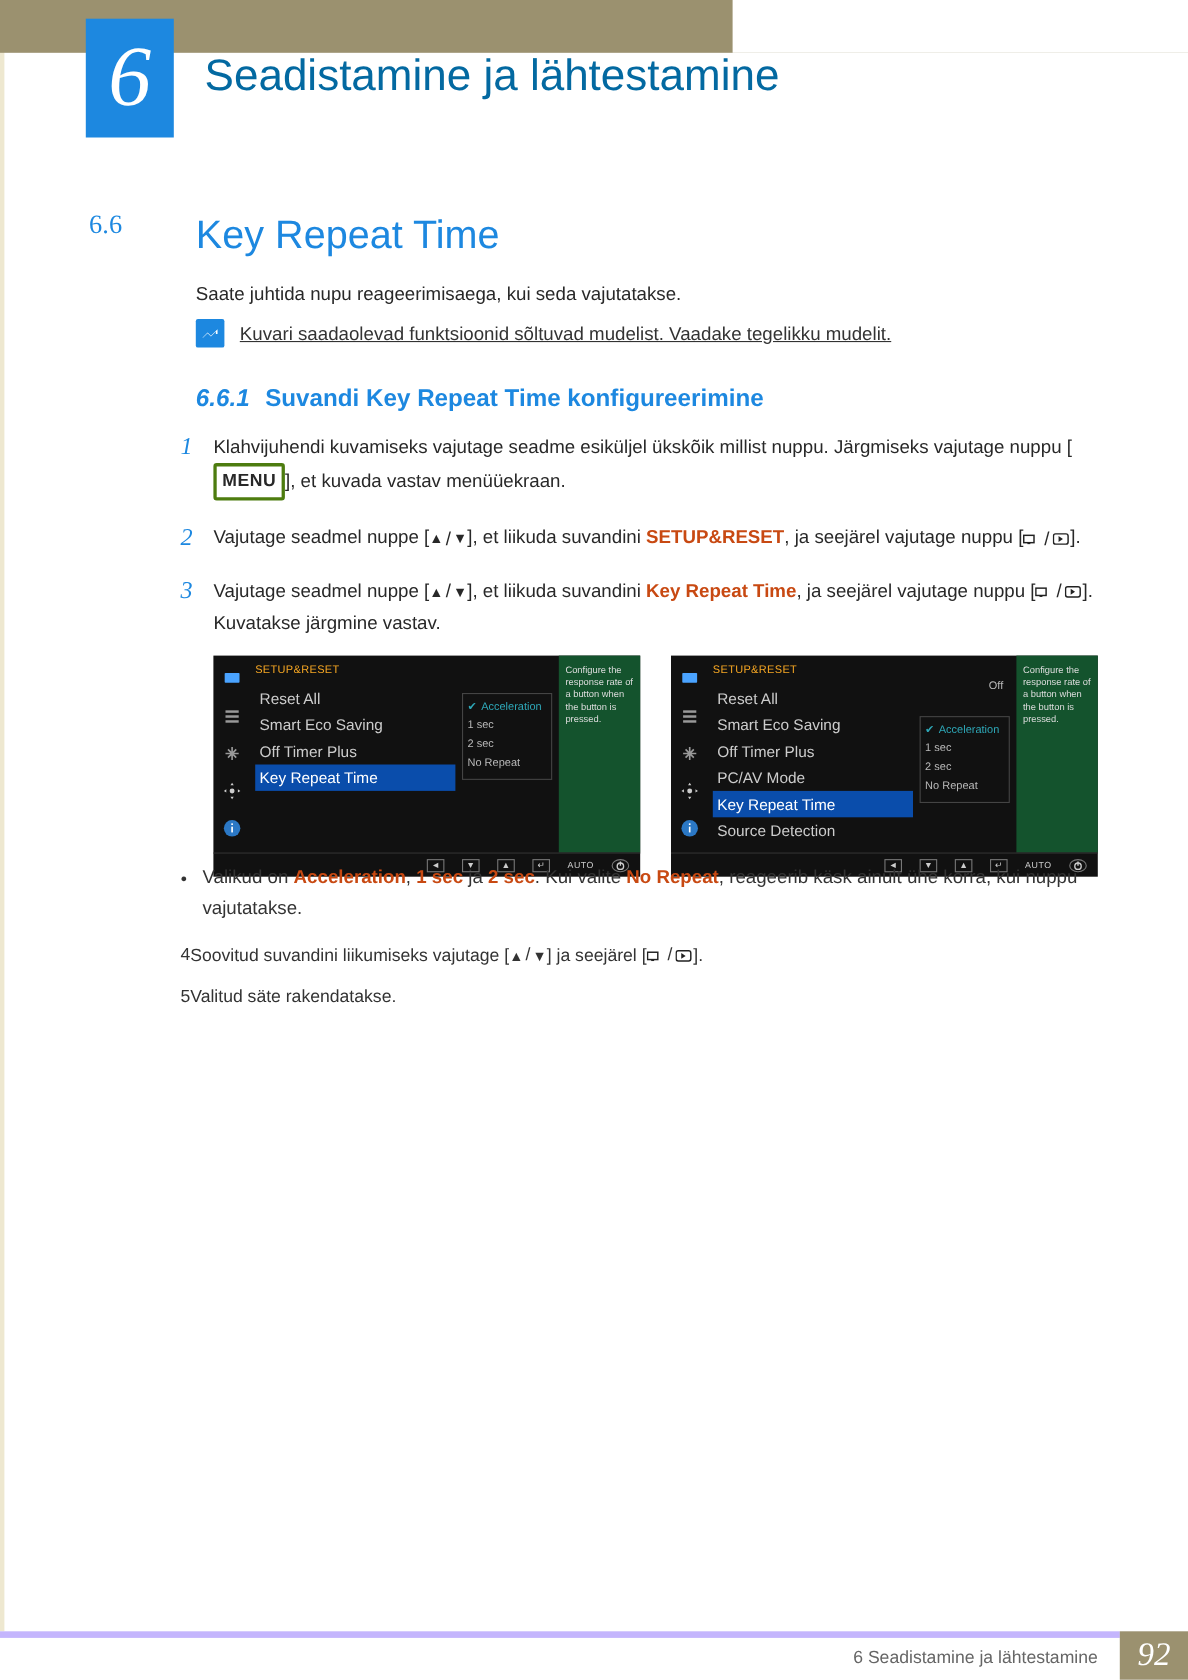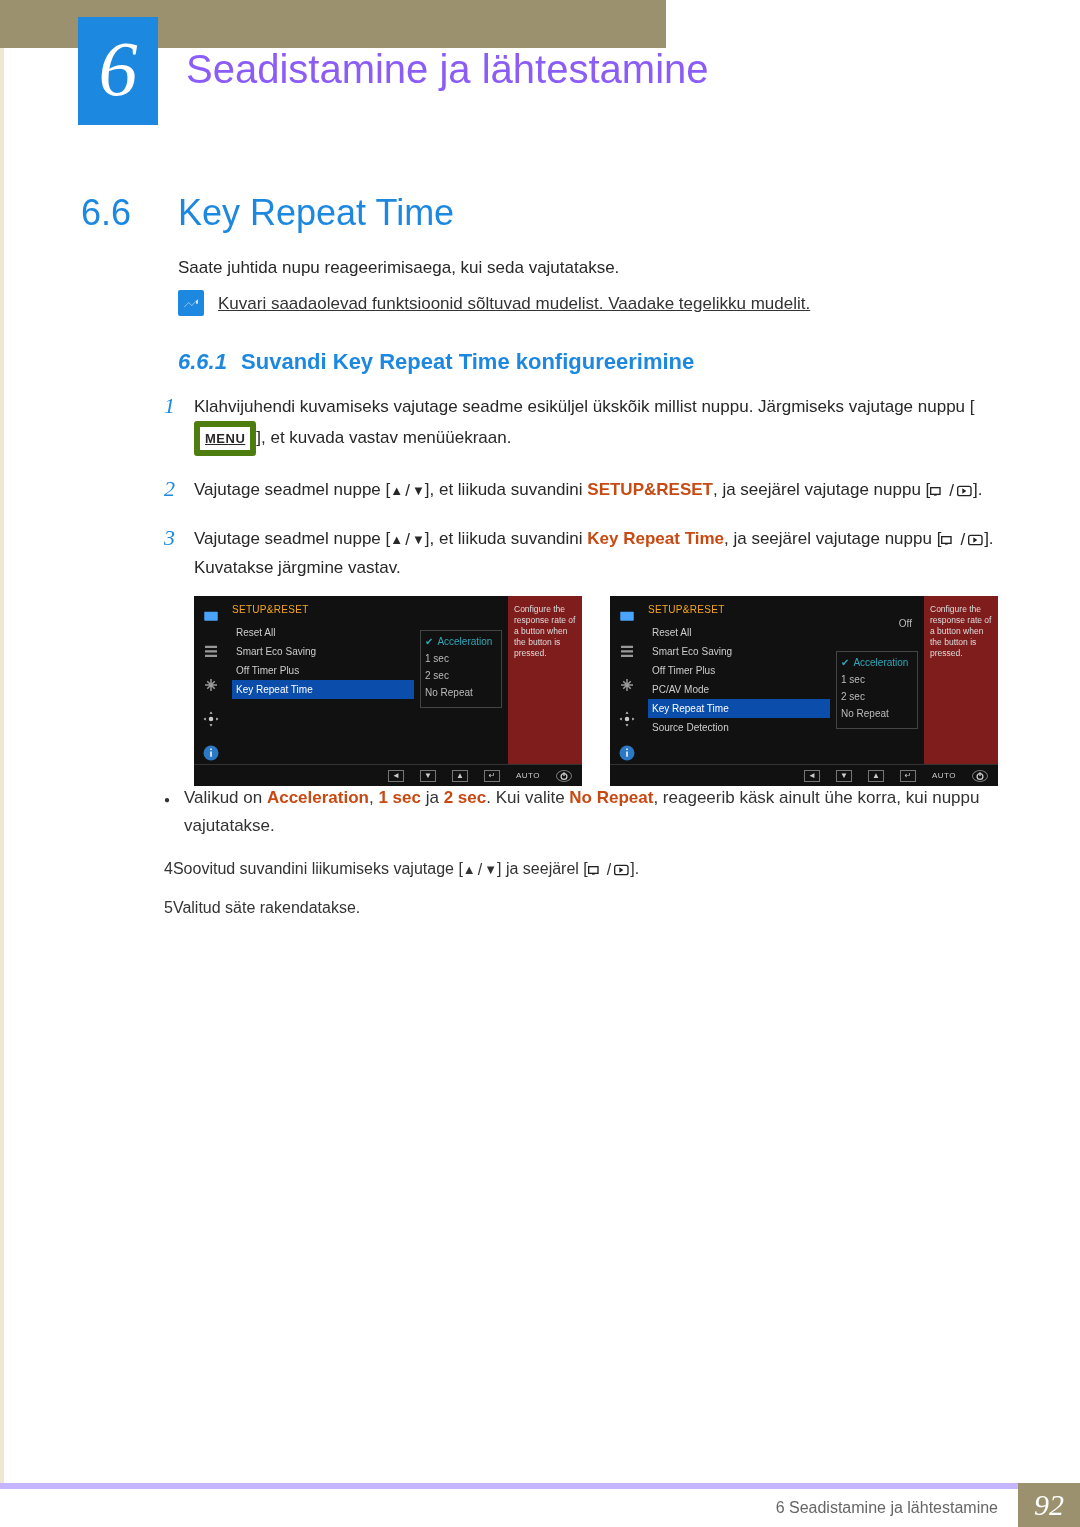--- a/index.html
+++ b/index.html
@@ -23,25 +23,25 @@
   .tab {
     position:absolute; left:78px; top:17px;
     width:80px; height:108px;
     background:#1d88e0;
     color:#fff; text-align:center;
     font-size:78px; font-family:Georgia, serif; font-style:italic;
     line-height:104px;
   }
   .chapter-title {
     position:absolute; left:186px; top:47px;
-    font-size:40px; color:#8b5cf6; font-weight:400;
+    font-size:40px; color:#0369a1; font-weight:400;
   }
   .section-num {
     position:absolute; left:81px; top:192px;
-    font-size:36px; color:#1d88e0; font-weight:400;
+    font-size:24px; color:#1d88e0; font-weight:400;font-family:Liberation Serif, serif;
   }
   .section-title {
     position:absolute; left:178px; top:192px;
     font-size:36px; color:#1d88e0; font-weight:400;
   }
   .intro {
     position:absolute; left:178px; top:258px;
     font-size:17px; color:#282828;
   }
   .note-row {
@@ -66,24 +66,23 @@
   .steps li { display:flex; align-items:flex-start; margin-bottom:20px; }
   .steps .n {
     width:30px; flex-shrink:0;
     font-family:Georgia, serif; font-style:italic;
     font-size:22px; color:#1d88e0; line-height:1.2;
     text-align:left;
   }
   .steps .t { flex:1; font-size:17px; line-height:1.65; color:#282828; }
   .b { font-weight:700; color:#c84912; }
   .menu-badge {
-    display:inline-block; border:6px solid #4d7c0f; border-radius:3px;
-    padding:1px 5px; font-size:13px; font-weight:700; letter-spacing:0.5px;
+    display:inline-block; border:3px solid #4d7c0f; border-radius:3px;
+    padding:1px 5px; font-size:16px; font-weight:700; letter-spacing:0.5px;
     vertical-align:middle;
-    text-decoration:underline;
   }
   .btn-icons { display:inline-flex; align-items:center; gap:2px; vertical-align:middle; }
   .tri { font-size:13px; }
   .source-icons { display:inline-flex; align-items:center; gap:3px; vertical-align:middle; }
   .source-icons svg { width:16px; height:12px; }
   .bullet-row { display:flex; gap:14px; font-size:17px; line-height:1.65; margin-top:6px; }
   .bullet-sym { font-size:10px; padding-top:8px; }
 
   .osd-row {
     position:absolute; left:194px; top:596px;
@@ -97,30 +96,30 @@
   }
   .osd-body { display:flex; flex:1; }
   .osd-tabs {
     width:34px; display:flex; flex-direction:column;
     align-items:center; padding-top:10px; gap:12px;
   }
   .osd-tabs .ti { width:22px; height:22px; display:flex; align-items:center; justify-content:center; }
   .osd-tabs svg { width:18px; height:18px; }
   .osd-center { flex:1; padding:8px 0 8px 4px; }
   .osd-head { color:#f5a623; font-size:10px; margin-bottom:8px; letter-spacing:0.3px; }
-  .osd-list div { padding:4px 0 4px 4px; font-size:10px; }
+  .osd-list div { padding:4px 0 4px 4px; font-size:14px; }
   .osd-list .hl { background:#0a4dab; color:#fff; margin-right:6px; }
   .osd-val { width:88px; padding:8px 6px 0 0; }
   .osd-val .boxed { border:1px solid #444; padding:2px 0 6px 0; }
   .osd-val .opt { color:#2ea8b8; font-size:10px; padding:3px 4px; display:flex; align-items:center; gap:4px; }
   .osd-val .opt .chk { color:#2ea8b8; }
   .osd-val .plain { font-size:10px; padding:3px 4px; color:#bbb; }
   .osd-val .off { text-align:right; font-size:10px; color:#bbb; padding-right:6px; }
   .osd-help {
-    width:74px; background:#7f1d1d; font-size:8.5px; color:#ddd; padding:8px 6px; line-height:1.3;
+    width:74px; background:#14532d; font-size:8.5px; color:#ddd; padding:8px 6px; line-height:1.3;
   }
   .osd-footer {
     height:22px; border-top:1px solid #333;
     display:flex; align-items:center; justify-content:flex-end;
     gap:16px; padding-right:10px;
   }
   .osd-footer .fbtn {
     width:16px; height:12px; border:1px solid #777; display:flex;
     align-items:center; justify-content:center; font-size:8px; color:#ccc;
   }

